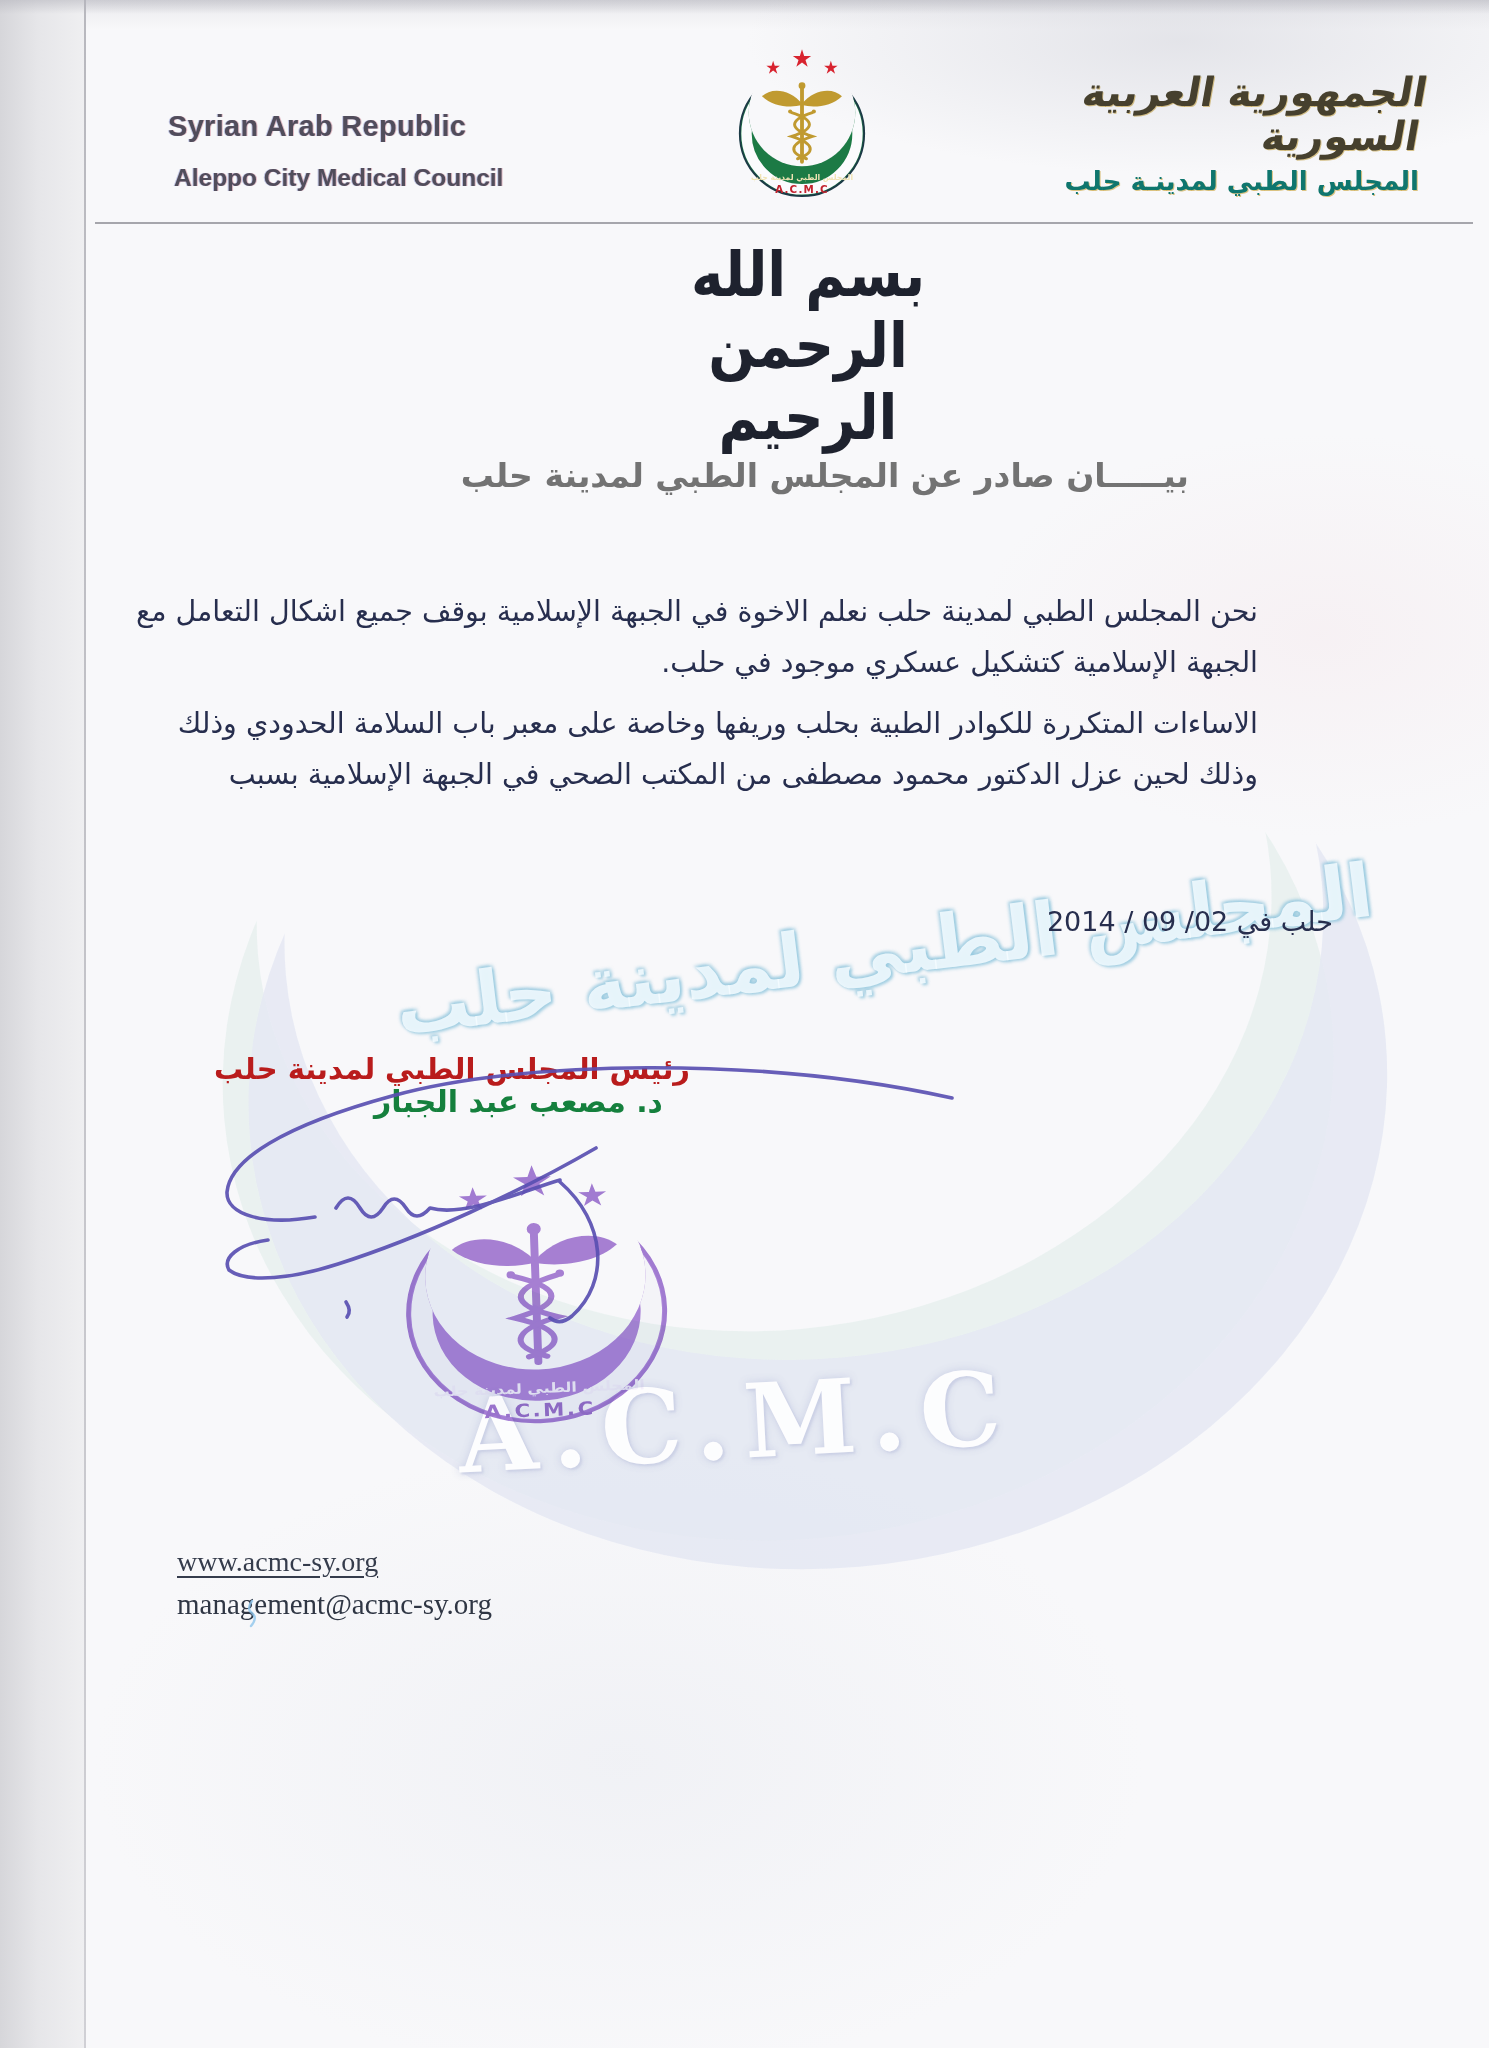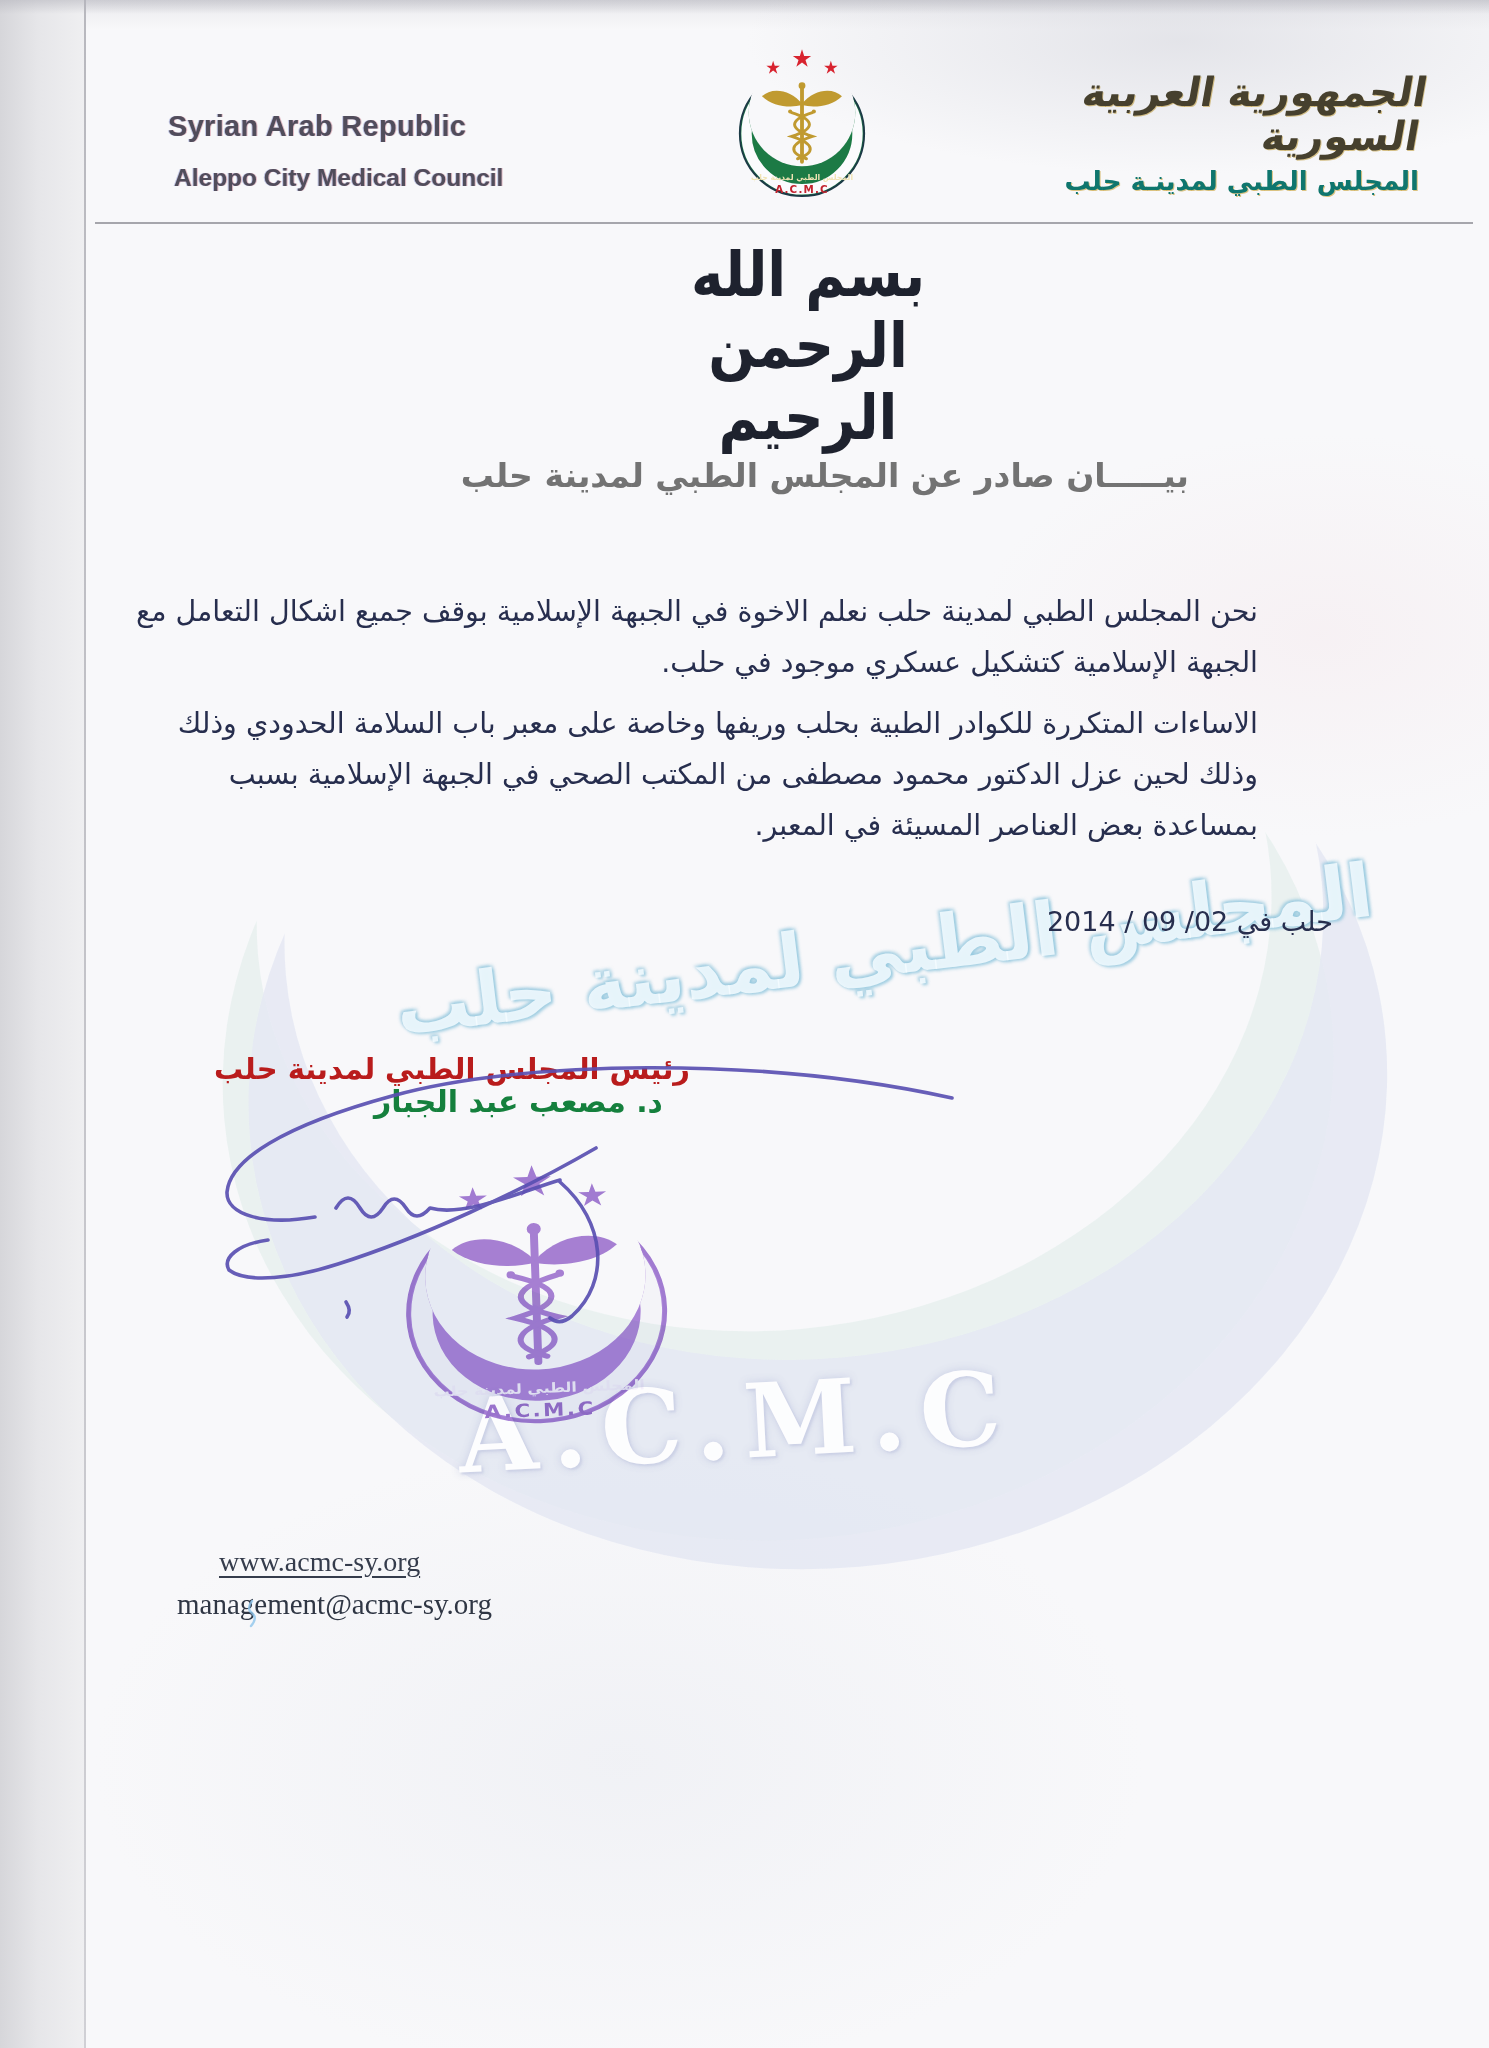--- a/index.html
+++ b/index.html
@@ -79,21 +79,21 @@
   .rim{fill:none;stroke:var(--rim);stroke-width:1.3;}
   .lightband{fill:none;stroke:#fbfbfd;stroke-width:7;}
   .cadline{stroke:var(--cad);fill:none;stroke-linecap:round;}
   .cadfill{fill:var(--cad);}
   .star{fill:var(--star);}
   .acmc-t{fill:var(--acmc);font-weight:bold;}
   .band-t{fill:var(--band);font-weight:bold;}
 
   
   .site{position:absolute;left:177px;top:1546px;font-family:"Liberation Serif","DejaVu Serif",serif;
-        font-size:28px;color:#353c4c;text-decoration:underline;text-underline-offset:5px;margin-left:42px;}
+        font-size:28px;color:#353c4c;text-decoration:underline;text-underline-offset:5px;}
   .mail{position:absolute;left:177px;top:1588px;font-family:"Liberation Serif","DejaVu Serif",serif;
         font-size:29px;color:#2f3644;}
   .ink-smudge{position:absolute;left:243px;top:1598px;z-index:11;}
 </style>
 </head>
 <body>
 
 <div class="scan">
 
   <div class="scanner-strip"></div>
@@ -168,21 +168,20 @@
     <div class="title">بيـــــان صادر عن المجلس الطبي لمدينة حلب</div>
 
     <div class="para p1">
       <div class="ln">نحن المجلس الطبي لمدينة حلب نعلم الاخوة في الجبهة الإسلامية بوقف جميع اشكال التعامل مع</div>
       <div class="ln">الجبهة الإسلامية كتشكيل عسكري موجود في حلب.</div>
     </div>
 
     <div class="para p2">
       <div class="ln">الاساءات المتكررة للكوادر الطبية بحلب وريفها وخاصة على معبر باب السلامة الحدودي وذلك</div>
       <div class="ln">وذلك لحين عزل الدكتور محمود مصطفى من المكتب الصحي في الجبهة الإسلامية بسبب</div>
-      <div class="ln">بمساعدة بعض العناصر المسيئة في المعبر.</div>
     </div>
 
     <div class="date-line">حلب في 02/ 09 / 2014</div>
 
     <div class="sig-title">رئيس المجلس الطبي لمدينة حلب</div>
     <div class="sig-name">د. مصعب عبد الجبار</div>
 
     <div class="site">www.acmc-sy.org</div>
     <div class="mail">management@acmc-sy.org</div>
     <div class="ink-smudge">

